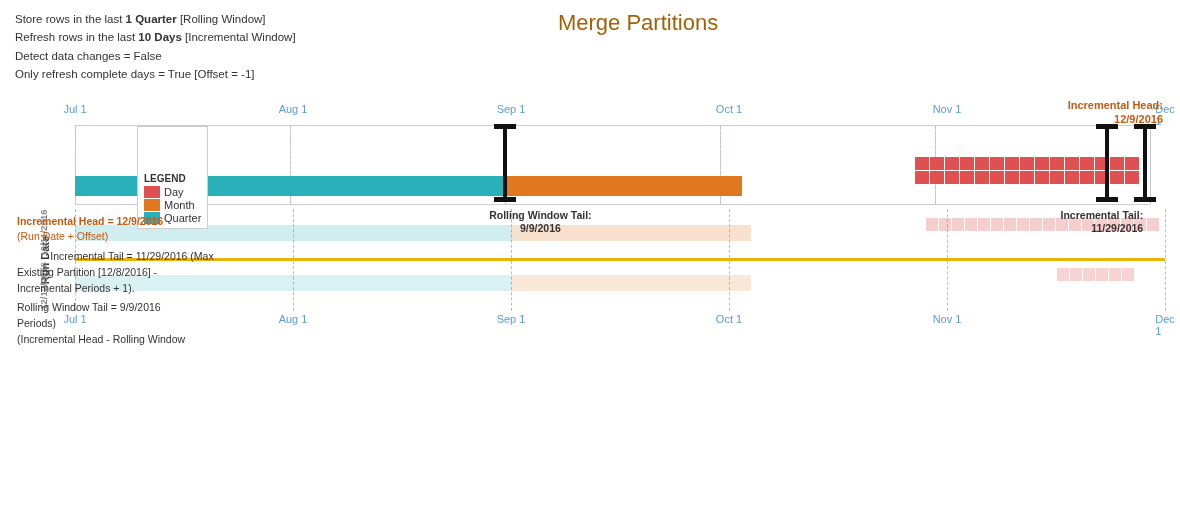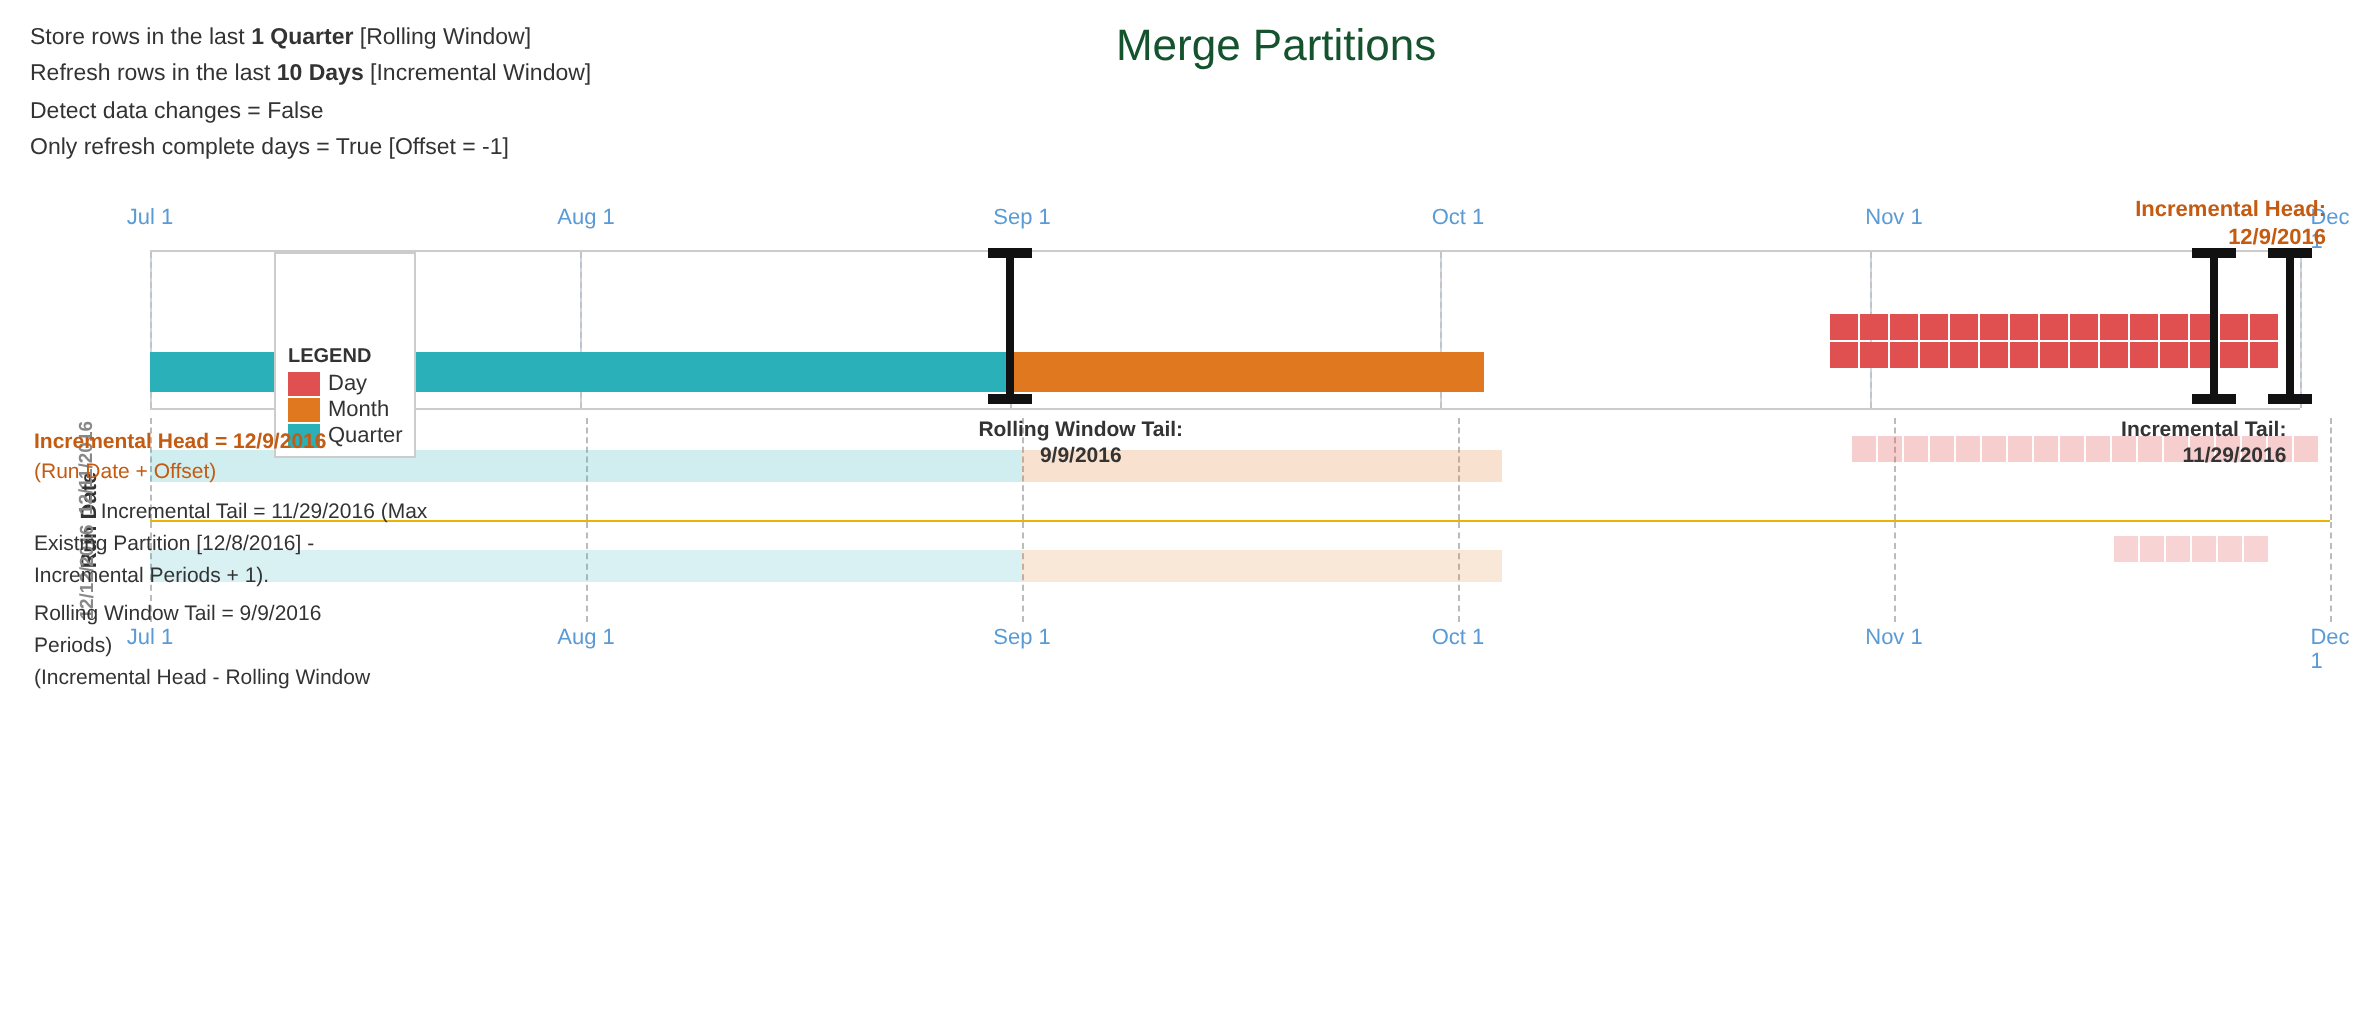--- a/index.html
+++ b/index.html
@@ -24,21 +24,21 @@
       margin-bottom: 19px;
     }
     .header-info .bold { font-weight: bold; }
     .title {
       position: absolute;
       top: 10px;
       left: 50%;
       transform: translateX(-20%);
       font-size: 22px;
       font-weight: 300;
-      color: #14532d;
+      color: #a16207;
     }
     .chart-area {
       position: relative;
       margin-top: 8px;
       width: 100%;
     }
     .axis-label {
       position: absolute;
       font-size: 11px;
       color: #5b9bd5;
@@ -195,21 +195,21 @@
           <div><span style="color:#c55a11;font-weight:bold;">Incremental Head = 12/9/2016</span></div>
           <div><span style="color:#c55a11;">(Run Date + Offset)</span></div>
           <div style="margin-top:4px;text-align:center;">Incremental Tail = 11/29/2016 (Max</div>
           <div>Existing Partition [12/8/2016] -</div>
           <div>Incremental Periods + 1).</div>
           <div style="margin-top:4px;">Rolling Window Tail = 9/9/2016</div>
           <div>Periods)</div>
           <div>(Incremental Head - Rolling Window</div>
         </div>
 
-        <div style="position:relative;height:52px;border-bottom:1px solid #eab308;">
+        <div style="position:relative;height:52px;border-bottom:3px solid #eab308;">
 
           <div style="position:absolute;left:-55px;top:50%;transform:translateY(-50%) rotate(-90deg);font-size:9.5px;font-weight:bold;color:#888;white-space:nowrap;">12/11/2016</div>
 
           <div style="position:absolute;left:0%;top:0;height:100%;border-left:1px dashed #bbb;"></div>
           <div style="position:absolute;left:20%;top:0;height:100%;border-left:1px dashed #bbb;"></div>
           <div style="position:absolute;left:40%;top:0;height:100%;border-left:1px dashed #bbb;"></div>
           <div style="position:absolute;left:60%;top:0;height:100%;border-left:1px dashed #bbb;"></div>
           <div style="position:absolute;left:80%;top:0;height:100%;border-left:1px dashed #bbb;"></div>
           <div style="position:absolute;left:100%;top:0;height:100%;border-left:1px dashed #bbb;"></div>
 

